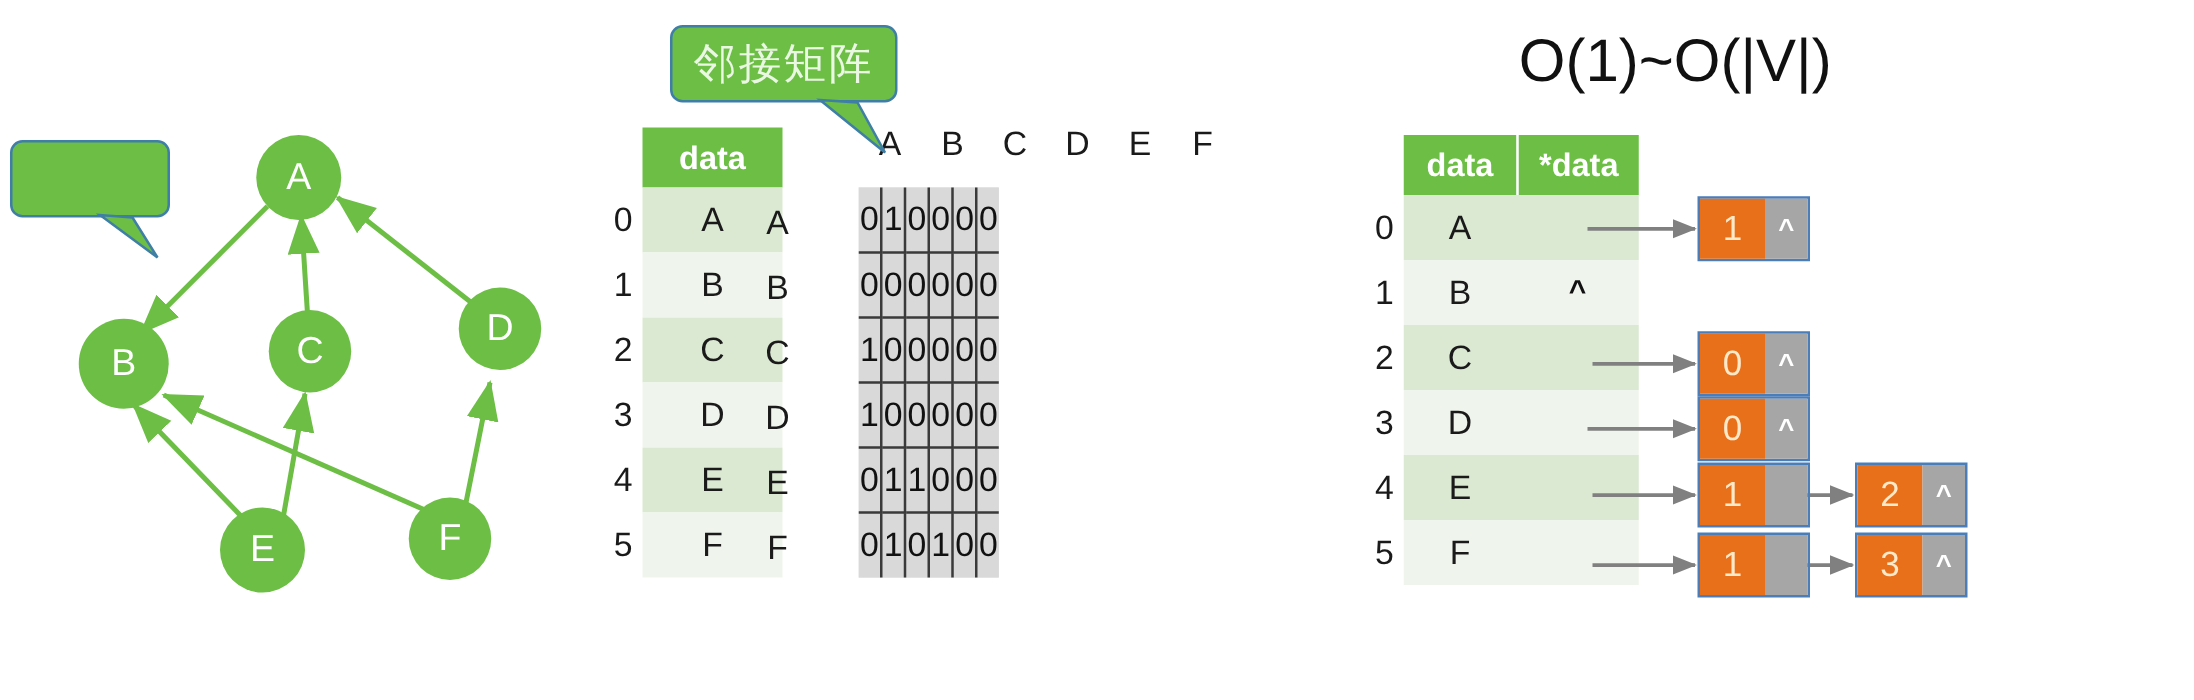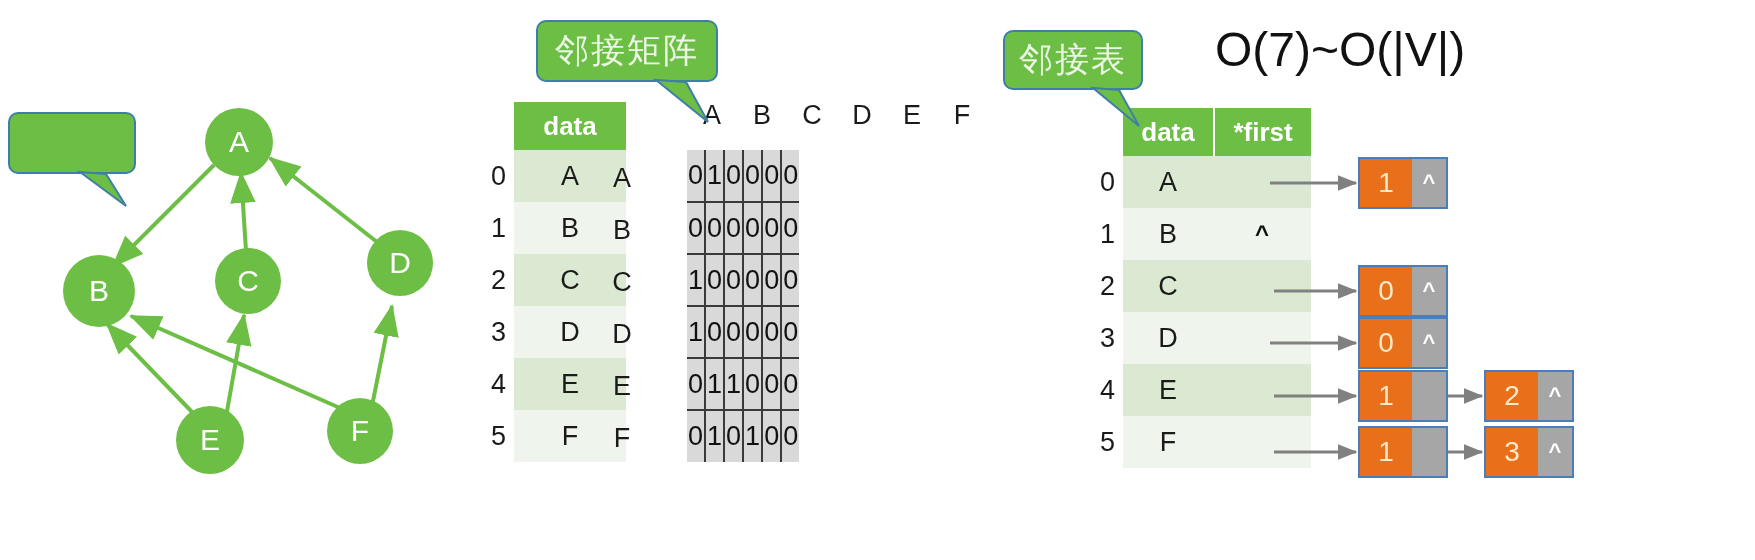--- a/index.html
+++ b/index.html
@@ -289,33 +289,27 @@
         <td>1</td>
         <td>0</td>
         <td>1</td>
         <td>0</td>
         <td>0</td>
       </tr>
     </tbody>
       </table>
   </div>
 
-  <div class="callout" style="left:1003px; top:30px; width:140px; height:60px;">
-    <span>邻接表</span>
-    <svg class="tail" style="left:88px; top:56px; width:60px; height:42px; overflow:visible;">
-      <polygon points="0,0 46,38 26,2" fill="#6cbe45" stroke="#3f7fa6" stroke-width="2"></polygon>
-    </svg>
-  </div>
-
-  <div class="bigO" style="left:1215px; top:22px;">O(7)~O(|V|)</div>
+
+  <div class="bigO" style="left:1215px; top:22px;">O(1)~O(|V|)</div>
 
   <div class="gtable" id="adjlist-table" style="left:1123px; top:108px; width:188px;">
     <div style="display:flex;">
       <div class="gt-head" style="width:90px;">data</div>
-      <div class="gt-head" style="width:98px; border-left:2px solid #ffffff;">*first</div>
+      <div class="gt-head" style="width:98px; border-left:2px solid #ffffff;">*data</div>
     </div>
 
     <div style="display:flex; position:relative;" class="row-even">
       <span class="row-idx">0</span>
       <div class="gt-cell" style="width:90px;">A</div>
       <div class="gt-cell caret-cell" style="width:98px;"></div>
     </div>
     <div style="display:flex; position:relative;" class="row-odd">
       <span class="row-idx">1</span>
       <div class="gt-cell" style="width:90px;">B</div>

